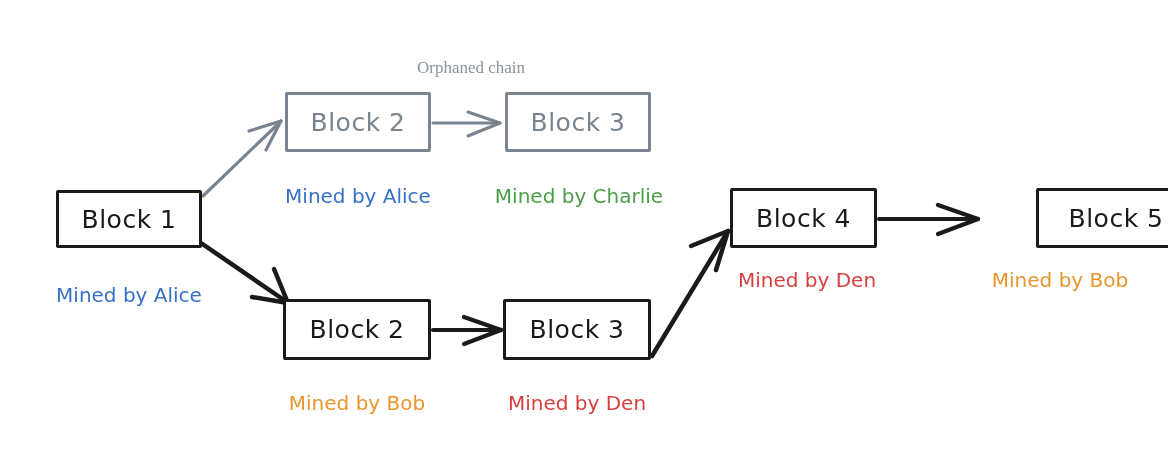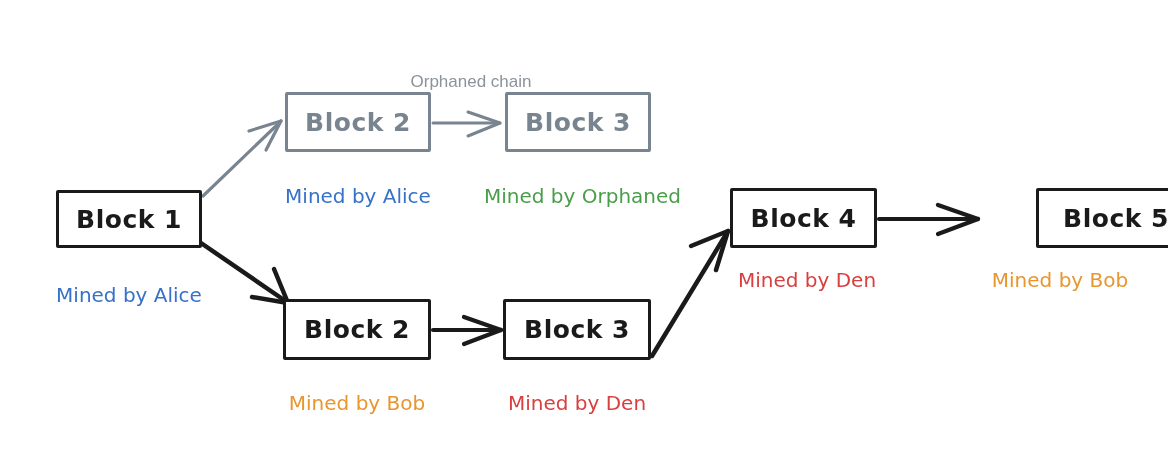--- a/index.html
+++ b/index.html
@@ -25,21 +25,20 @@
     height: 476px;
     pointer-events: none;
   }
   .block {
     position: absolute;
     box-sizing: border-box;
     background: #ffffff;
     display: flex;
     align-items: center;
     justify-content: center;
-    font-weight: bold;
   }
   .block-label {
     font-family: "DejaVu Sans", sans-serif;
     font-size: 25px;
     letter-spacing: 0.5px;
     white-space: nowrap;
   }
   .block.solid {
     border: 3.5px solid #1a1a1a;
     border-radius: 2px;
@@ -53,26 +52,25 @@
 
   .miner-label {
     position: absolute;
     font-family: "DejaVu Sans", sans-serif;
     font-size: 20px;
     white-space: nowrap;
     text-align: center;
   }
   .chain-label {
     position: absolute;
-    font-family: Liberation Sans, sans-serif;
+    font-family: Liberation Serif, serif;
     font-size: 17px;
     color: #8b939b;
     white-space: nowrap;
     text-align: center;
-    margin-top: 14px;
   }
 </style>
 </head>
 <body>
 
 <div id="canvas">
 
   <svg class="layer" viewBox="0 0 1168 476">
 
     <g>
@@ -146,21 +144,21 @@
 
   <div class="miner-label" style="left:39px; top:283px; width:180px; color:#3672c8;">
     <span>Mined by Alice</span>
   </div>
 
   <div class="miner-label" style="left:268px; top:184px; width:180px; color:#3672c8;">
     <span>Mined by Alice</span>
   </div>
 
   <div class="miner-label" style="left:484px; top:184px; width:190px; color:#4a9e4a;">
-    <span>Mined by Orphaned</span>
+    <span>Mined by Charlie</span>
   </div>
 
   <div class="miner-label" style="left:272px; top:391px; width:170px; color:#e8962e;">
     <span>Mined by Bob</span>
   </div>
 
   <div class="miner-label" style="left:492px; top:391px; width:170px; color:#d93f3f;">
     <span>Mined by Den</span>
   </div>
 

